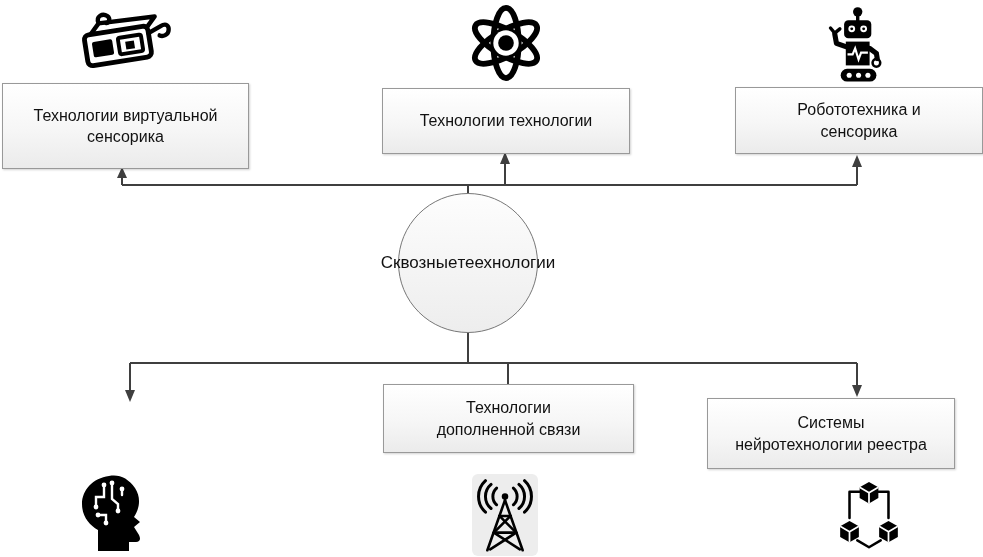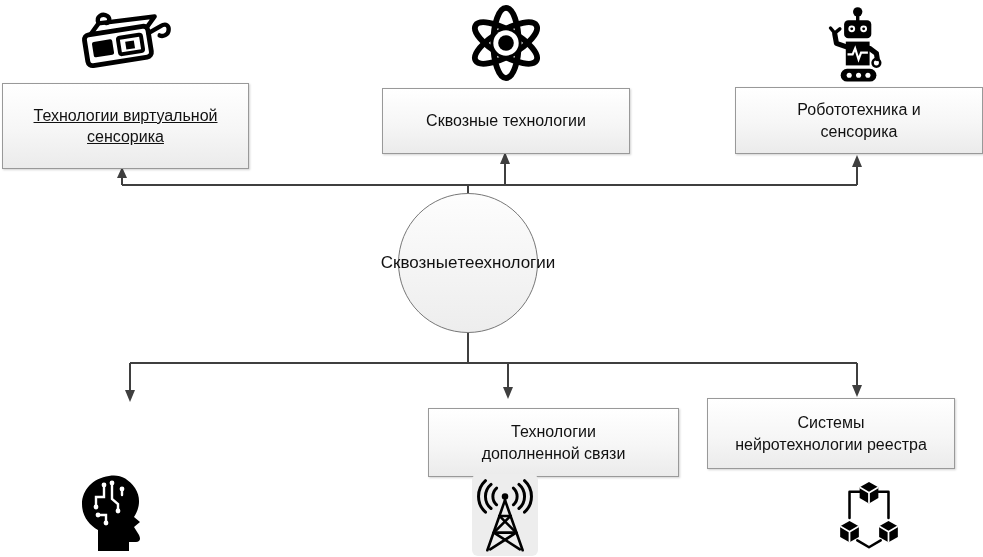--- a/index.html
+++ b/index.html
@@ -13,25 +13,25 @@
   .node .ln{white-space:nowrap;}
   .circle{position:absolute;left:398px;top:193px;width:140px;height:140px;
     border-radius:50%;border:1px solid #777;
     background:linear-gradient(180deg,#fdfdfd,#ededed);
     display:flex;align-items:center;justify-content:center;
     text-align:center;font-size:17px;line-height:1.5;box-sizing:border-box;}
   .icon{position:absolute;}
   .icon svg{display:block;width:100%;height:100%;}
   .tile{background:#ededed;border-radius:6px;padding:2px;box-sizing:border-box;}
   .wires{position:absolute;left:0;top:0;width:983px;height:557px;pointer-events:none;}
-  #b1{left:2px;top:83px;width:245px;height:84px;text-decoration:underline;}
+  #b1{left:2px;top:83px;width:245px;height:84px;}
   #b2{left:382px;top:88px;width:246px;height:64px;}
   #b3{left:735px;top:87px;width:246px;height:65px;}
   #b4{left:5px;top:403px;width:250px;height:64px;}
-  #b5{left:383px;top:408px;width:249px;height:67px;margin-left:45px;}
+  #b5{left:383px;top:384px;width:249px;height:67px;}
   #b6{left:707px;top:398px;width:246px;height:69px;}
 </style>
 </head>
 <body>
 
 <div class="canvas">
 
   <svg class="wires" viewBox="0 0 983 557">
     <g stroke="#3f3f3f" stroke-width="2" fill="none">
 
@@ -58,21 +58,21 @@
   <div class="circle">
     <div class="ln">Сквозные</div>
     <div class="ln">теехнологии</div>
   </div>
 
   <div class="node" id="b1">
     <div class="ln">Технологии виртуальной</div>
     <div class="ln">сенсорика</div>
   </div>
   <div class="node" id="b2">
-    <div class="ln">Сквозные технологии</div>
+    <div class="ln">Технологии технологии</div>
   </div>
   <div class="node" id="b3">
     <div class="ln">Робототехника и</div>
     <div class="ln">сенсорика</div>
   </div>
 
   <div class="node" id="b5">
     <div class="ln">Технологии</div>
     <div class="ln">дополненной связи</div>
   </div>

